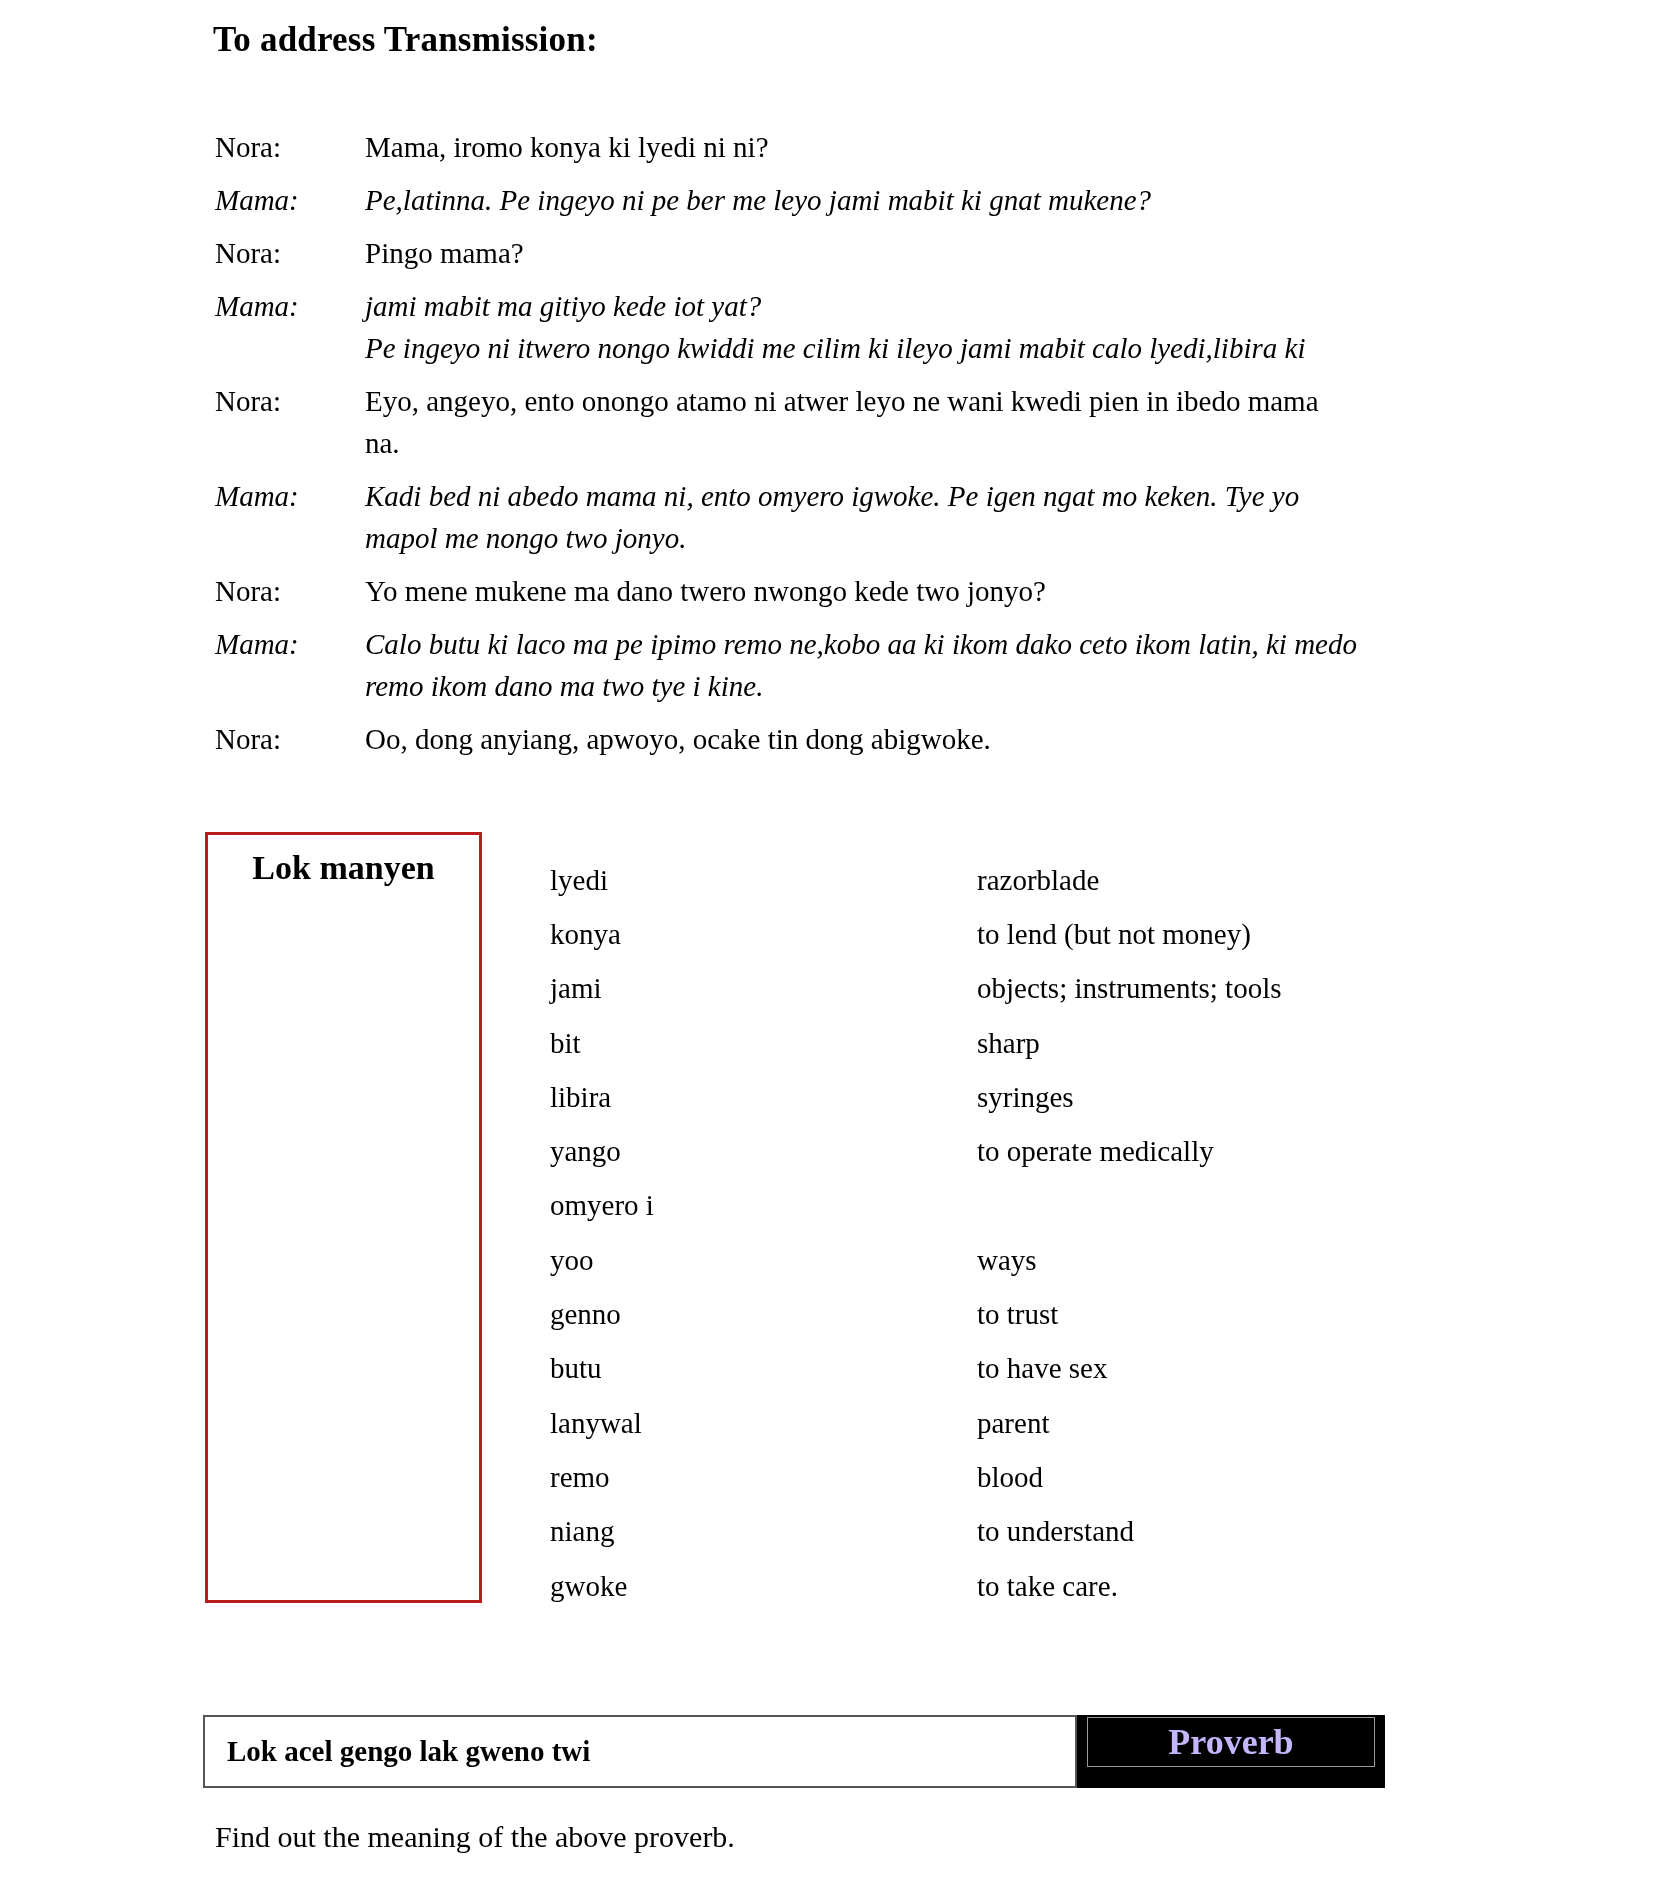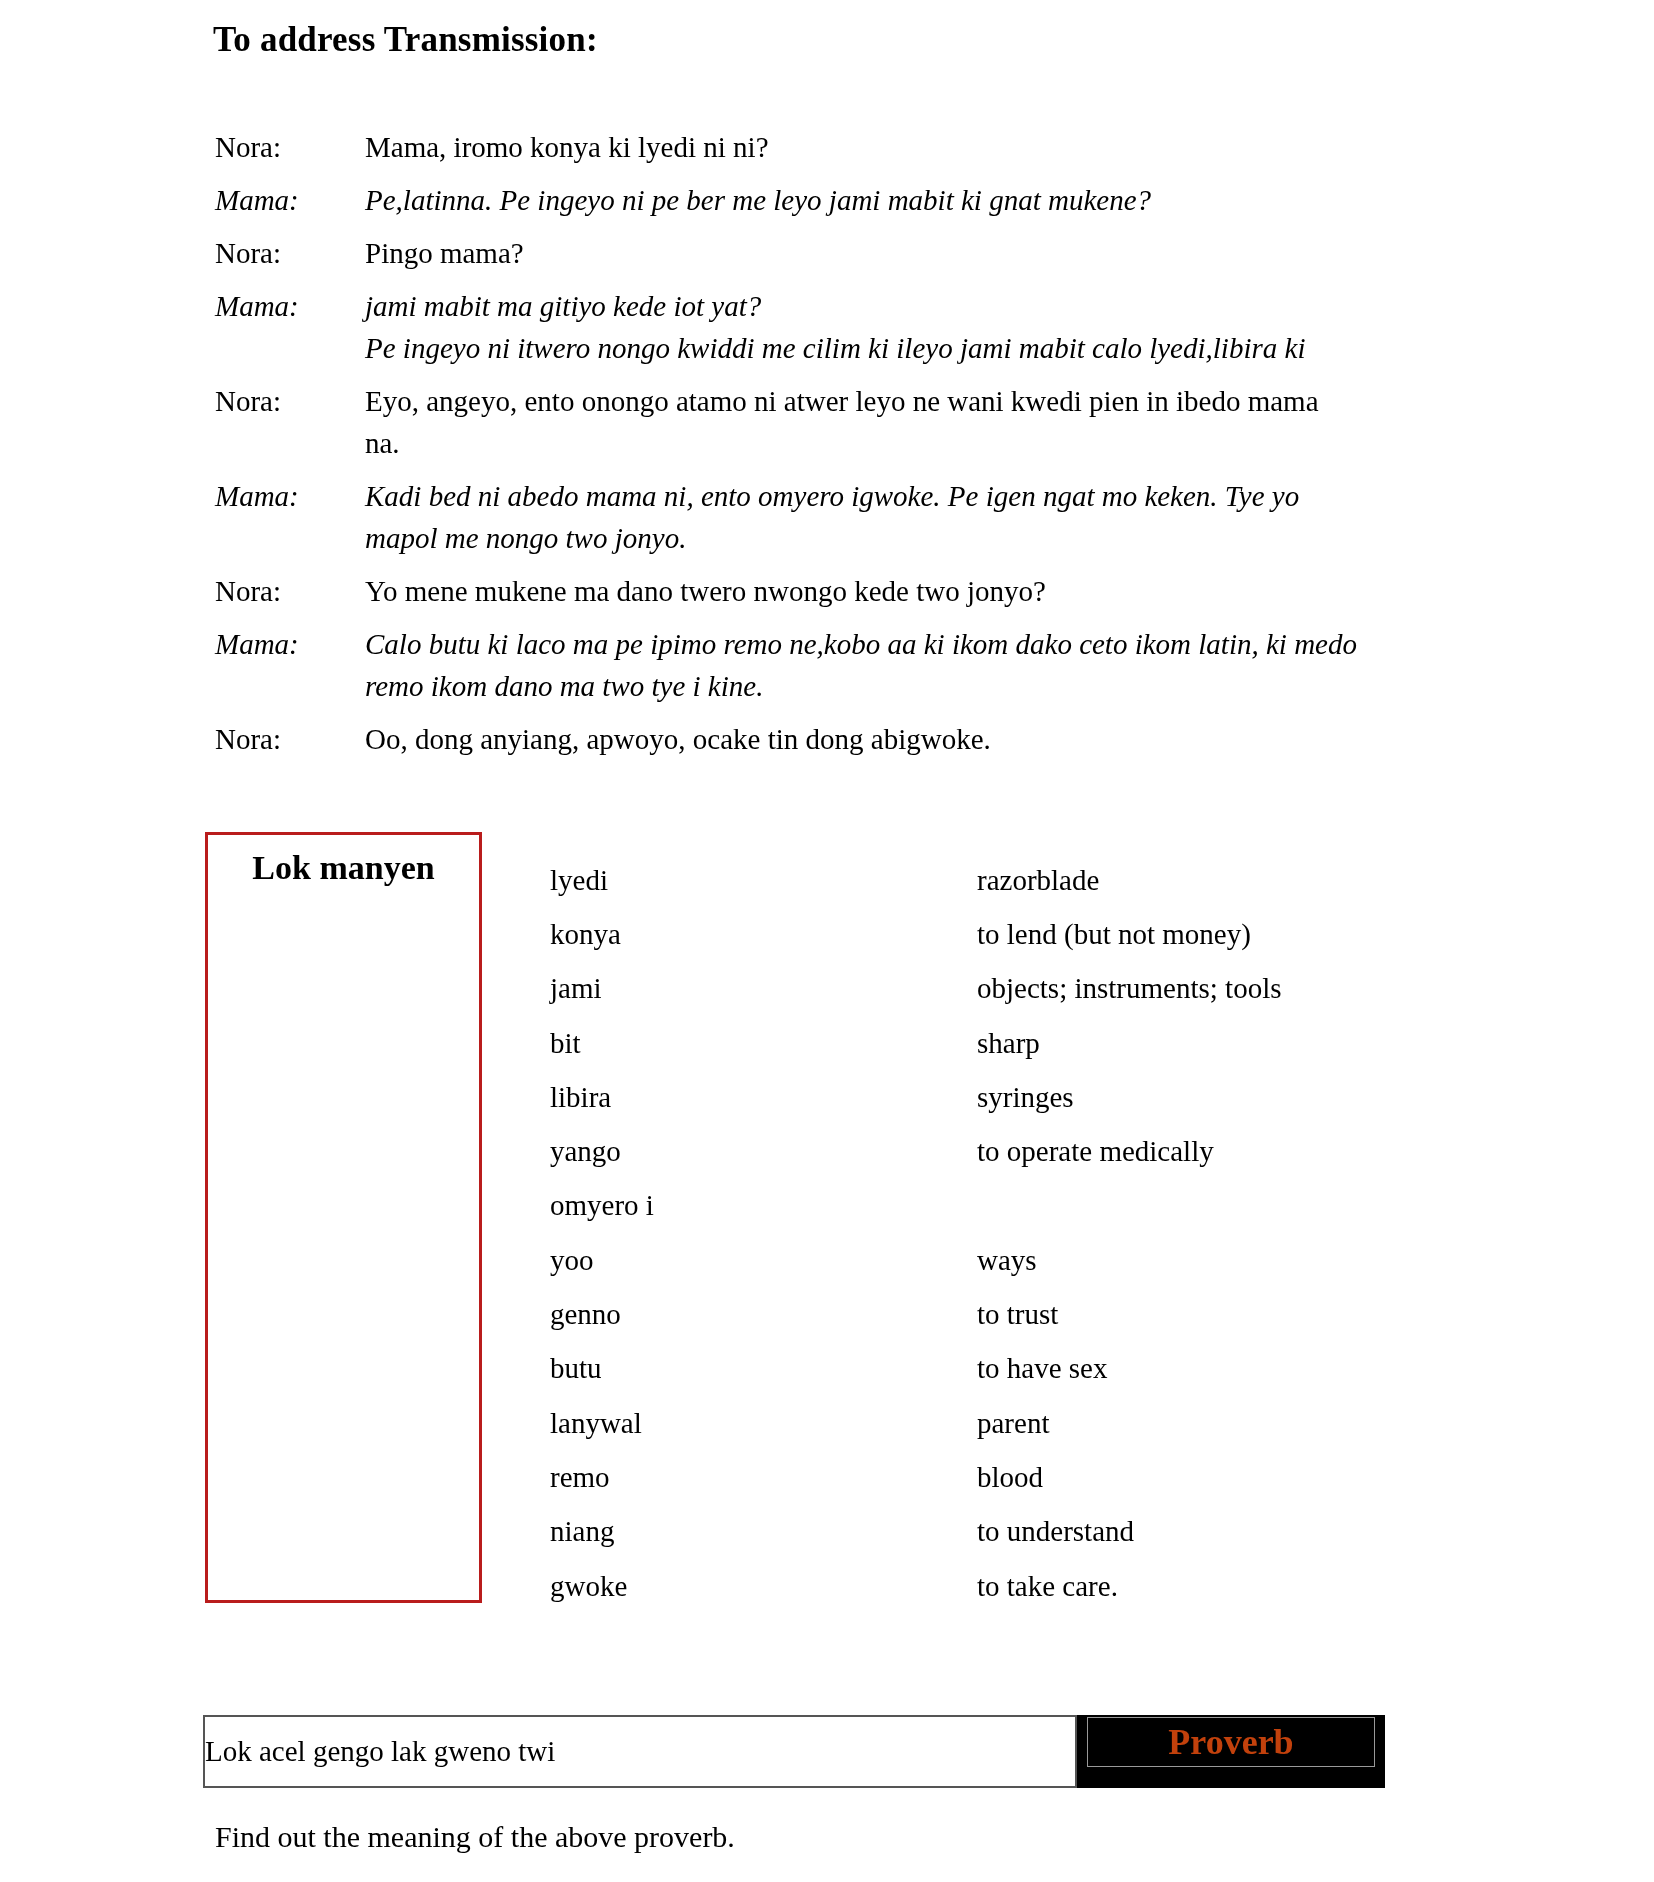--- a/index.html
+++ b/index.html
@@ -17,24 +17,24 @@
 
   .vocab-box{position:absolute;left:190px;top:832px;width:277px;height:771px;border:3px solid #b91c1c;box-sizing:border-box;}
   .vocab-box-title{margin-top:14px;text-align:center;font-size:34px;font-weight:bold;}
 
   .vocab-list{position:absolute;left:535px;top:853px;width:900px;}
   .vocab-row{display:flex;height:54.3px;align-items:center;font-size:29px;}
   .vocab-term{width:427px;flex-shrink:0;}
   .vocab-def{flex:1;white-space:nowrap;}
 
   .proverb-bar{position:absolute;left:188px;top:1715px;width:874px;height:73px;border:2px solid #555;box-sizing:border-box;background:#fff;display:flex;align-items:center;}
-  .proverb-text{font-size:29px;font-weight:normal;padding-left:0;white-space:nowrap;}
+  .proverb-text{font-size:29px;font-weight:bold;padding-left:22px;white-space:nowrap;}
 
   .proverb-badge{position:absolute;left:1062px;top:1715px;width:308px;height:73px;background:#000;box-sizing:border-box;}
-  .proverb-badge-inner{margin:2px 10px 0 10px;height:48px;border:1px solid #999;color:#c2410c;font-size:36px;font-weight:bold;text-align:center;line-height:48px;}
+  .proverb-badge-inner{margin:2px 10px 0 10px;height:48px;border:1px solid #999;color:#c4b5fd;font-size:36px;font-weight:bold;text-align:center;line-height:48px;}
 
   .instruction{position:absolute;left:200px;top:1816px;margin:0;font-size:30px;line-height:42px;}
 </style>
 </head>
 <body>
 
 <div class="page">
 
   <h1 class="title">To address Transmission:</h1>
 

